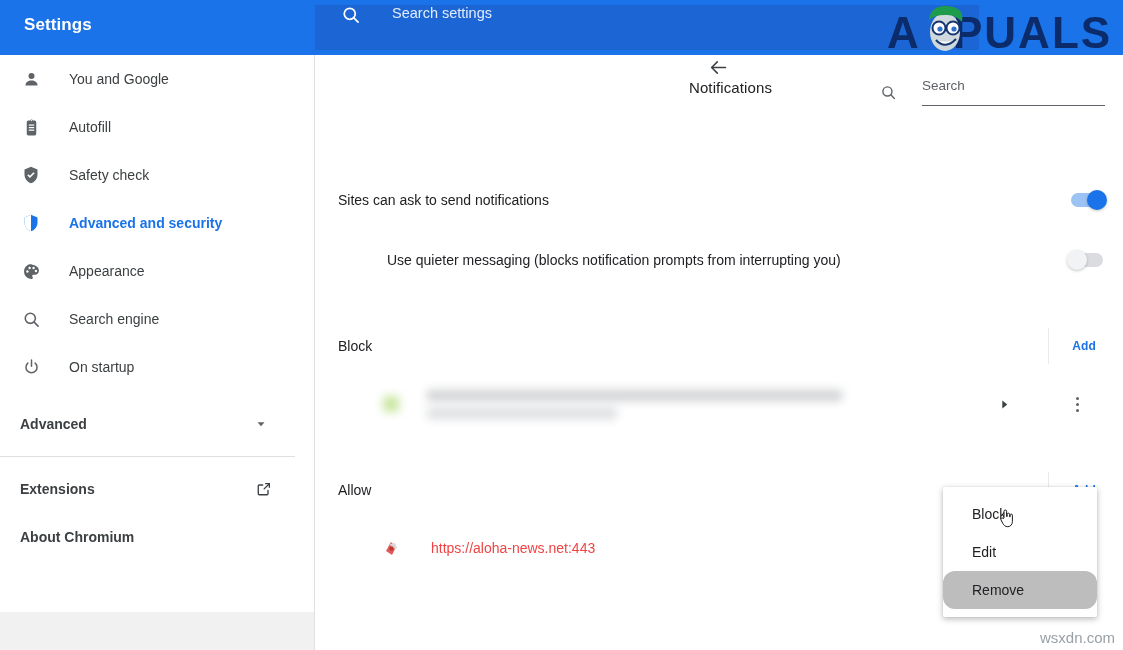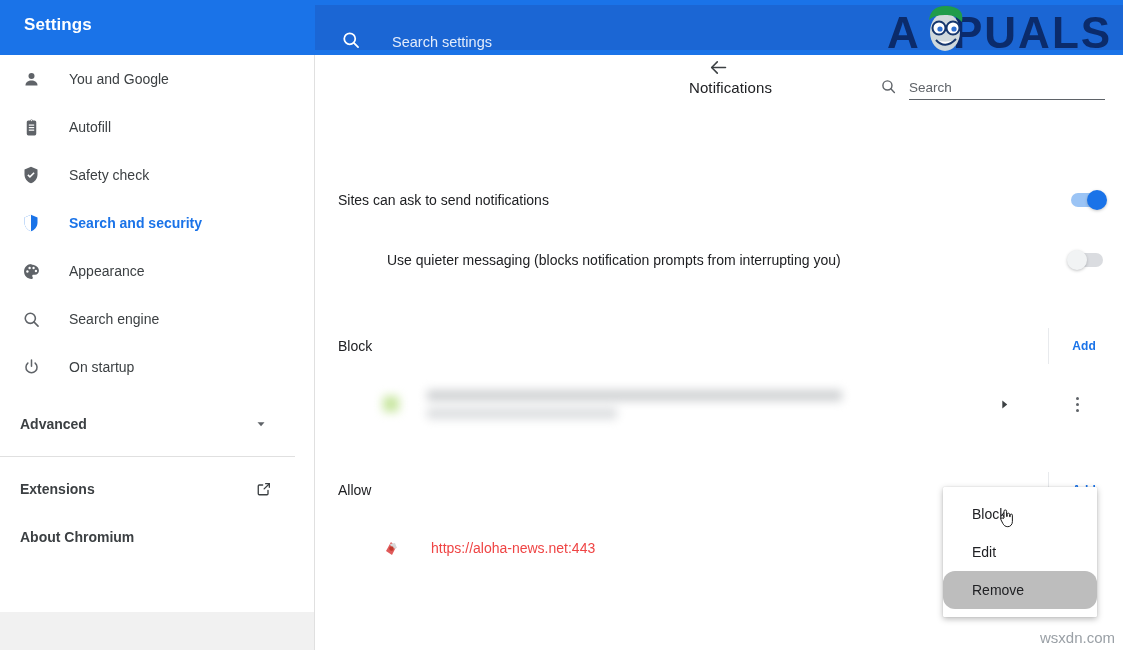--- a/index.html
+++ b/index.html
@@ -35,25 +35,25 @@
     top: 15px;
     color: #ffffff;
     font-size: 17px;
     font-weight: bold;
     letter-spacing: 0.1px;
   }
   .search-wrap {
     position: absolute;
     left: 315px;
     top: 5px;
-    width: 808px;
+    width: 664px;
     height: 45px;
     background: #1b66d4;
     display: flex;
-    align-items: flex-end;
+    align-items: flex-start;
     padding-left: 26px;
   }
   .search-icon-top {
     width: 20px; height: 20px;
     flex: 0 0 auto;
     margin-right: 31px;
     color: #ffffff;
     display: flex;
     align-items: center;
     justify-content: center;
@@ -215,21 +215,22 @@
   }
   .main-search-input {
     flex: 1;
     border: none;
     border-bottom: 1px solid #5f6368;
     outline: none;
     background: transparent;
     font-family: "Liberation Sans", sans-serif;
     font-size: 13.5px;
     color: #7f1d1d;
-    padding: 0 0 4px 0;
+    padding: 0 0 12px 0;
+    margin-left: 13px;
   }
   .main-search-input::placeholder { color: #5f6368; opacity: 1; }
 
   
   .setting-row {
     display: flex;
     align-items: center;
     justify-content: space-between;
     padding: 0 18px 0 23px;
     height: 56px;
@@ -459,21 +460,21 @@
       <span class="lbl">Safety check</span>
     </div>
 
     <div class="nav-item active">
       <span class="ico">
         <svg width="20" height="20" viewBox="0 0 24 24">
           <path d="M12 2.2 4.2 5.4v5.9c0 4.9 3.3 9.3 7.8 10.5 4.5-1.2 7.8-5.6 7.8-10.5V5.4z" fill="currentColor"></path>
           <path d="M12 2.2 4.2 5.4v5.9c0 4.9 3.3 9.3 7.8 10.5z" fill="#ffffff"></path>
         </svg>
       </span>
-      <span class="lbl">Search and security</span>
+      <span class="lbl">Advanced and security</span>
     </div>
 
     <div class="nav-item">
       <span class="ico">
         <svg width="19" height="19" viewBox="0 0 24 24" fill="currentColor">
           <path d="M12 2.6C6.8 2.6 2.6 6.8 2.6 12S6.8 21.4 12 21.4c.9 0 1.7-.7 1.7-1.6 0-.4-.2-.8-.4-1.1-.3-.3-.4-.6-.4-1 0-.9.7-1.6 1.6-1.6h1.9c2.8 0 5-2.2 5-5 0-4.3-4.2-7.5-9.4-7.5z"></path>
           <circle cx="6.8" cy="12" r="1.5" fill="#ffffff"></circle>
           <circle cx="9.6" cy="7.6" r="1.5" fill="#ffffff"></circle>
           <circle cx="14.6" cy="7.6" r="1.5" fill="#ffffff"></circle>
           <circle cx="17.6" cy="11.4" r="1.5" fill="#ffffff"></circle>

